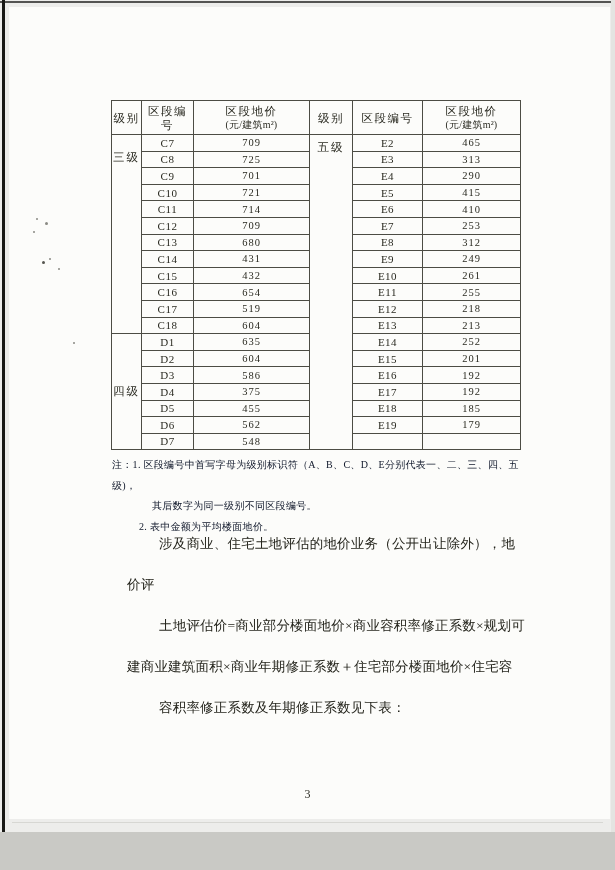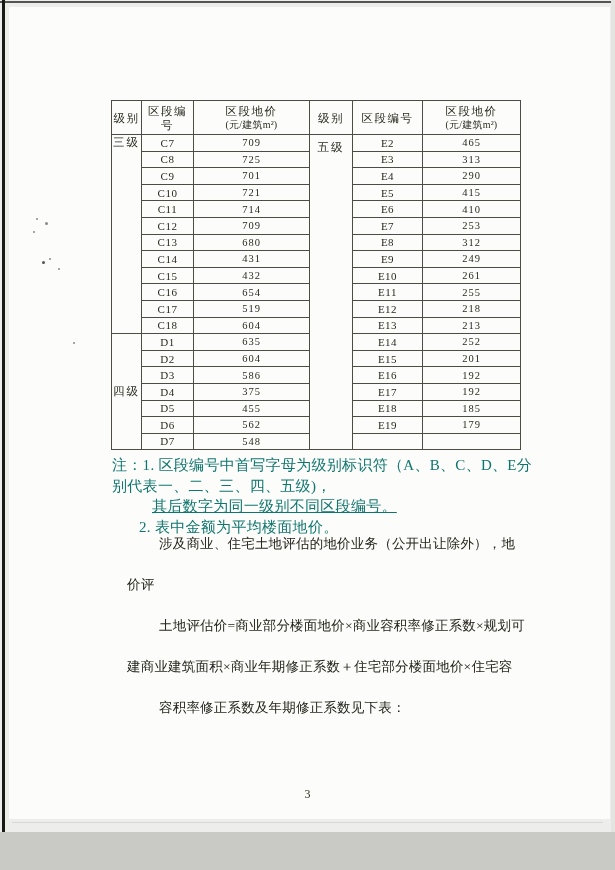--- a/index.html
+++ b/index.html
@@ -12,28 +12,28 @@
   .edge-bottom{position:absolute;left:12px;right:12px;bottom:9px;height:1px;background:#d7d7d3;}
 
   
   .ztable{position:absolute;left:111px;top:100px;width:409px;border-collapse:collapse;table-layout:fixed;
           border:1.6px solid #40403a;}
   .ztable td{border:1px solid #4c4c44;text-align:center;vertical-align:middle;
              font-size:11px;height:15.6px;padding:0;color:#2a2a21;letter-spacing:0.5px;}
   .ztable td.hd{height:33px;font-size:11.5px;line-height:14px;letter-spacing:1.5px;}
   .ztable .unit{font-size:10px;letter-spacing:0.2px;}
   .ztable td.grp{font-size:11.5px;letter-spacing:2px;}
-  .ztable td.grp-top{vertical-align:top;}
+  .ztable td.grp-top{vertical-align:top;padding-top:15px;}
   .ztable td.grp-top5{vertical-align:top;padding-top:5px;}
   .ztable td.num{font-size:10.5px;letter-spacing:1px;}
 
   
-  .notes{position:absolute;left:112px;top:455px;width:428px;font-size:15px;line-height:20.5px;
-         color:#0f766e;letter-spacing:0.3px;}
-  .notes .l2{padding-left:40px;text-decoration:underline;}
+  .notes{position:absolute;left:112px;top:455px;width:428px;font-size:10px;line-height:20.5px;
+         color:#0f172a;letter-spacing:0.3px;}
+  .notes .l2{padding-left:40px;}
   .notes .l3{padding-left:27px;}
 
   
   .bodytext{position:absolute;left:127px;top:523px;width:400px;font-size:13.5px;line-height:41px;
             color:#24241c;letter-spacing:0.2px;}
   .bodytext .ind{text-indent:32px;}
 
   .pagenum{position:absolute;left:0;top:787px;width:615px;text-align:center;
            font-size:12px;color:#2a2a22;}
 

